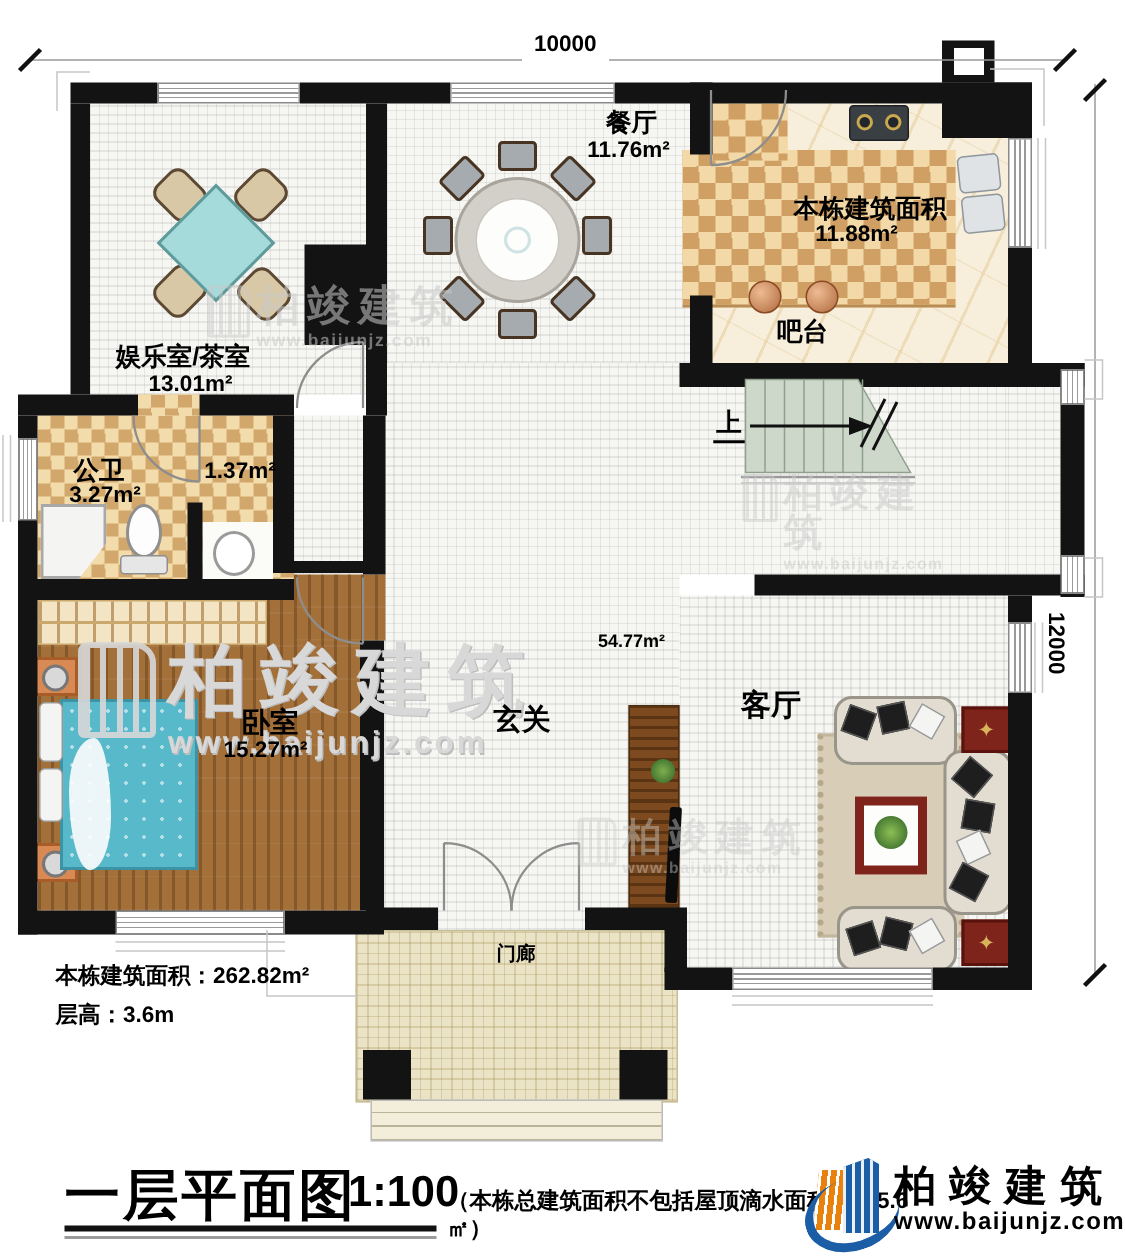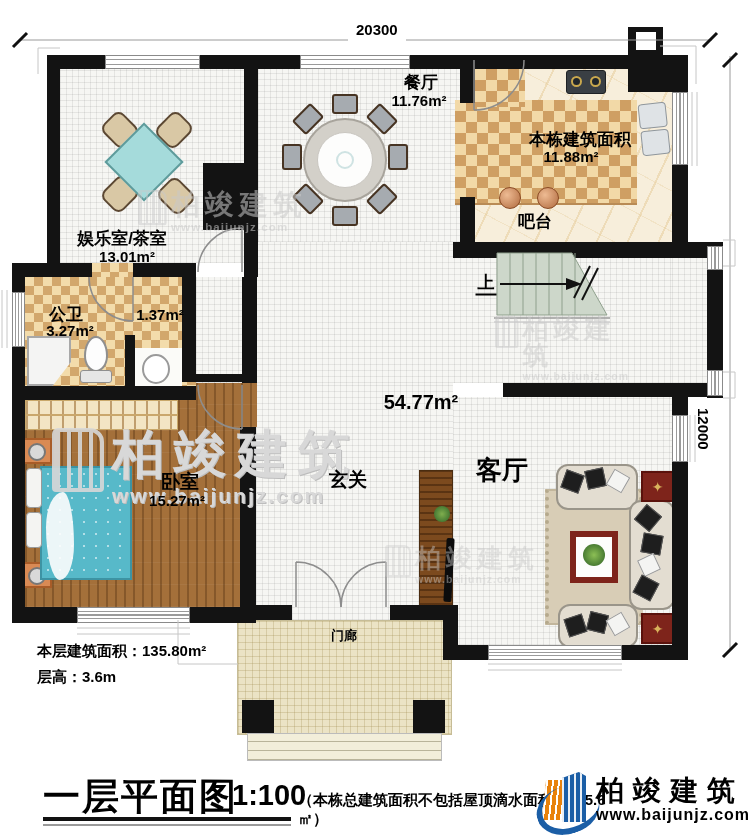--- a/index.html
+++ b/index.html
@@ -274,30 +274,30 @@
   <div class="lab rarea" style="left:571px;top:156px">11.88m²</div>
   <div class="lab rname" style="left:535px;top:221px">吧台</div>
   <div class="lab rname" style="left:122px;top:238px">娱乐室/茶室</div>
   <div class="lab rarea" style="left:127px;top:256px">13.01m²</div>
   <div class="lab rname" style="left:66px;top:314px">公卫</div>
   <div class="lab rarea" style="left:70px;top:330px">3.27m²</div>
   <div class="lab rarea" style="left:160px;top:314px">1.37m²</div>
   <div class="lab rname" style="left:180px;top:482px;font-size:19px">卧室</div>
   <div class="lab rarea" style="left:177px;top:500px">15.27m²</div>
   <div class="lab rname" style="left:348px;top:480px;font-size:19px">玄关</div>
-  <div class="lab rname" style="left:502px;top:470px;font-size:26px">客厅</div>
+  <div class="lab rname" style="left:514px;top:470px;font-size:20px">客厅</div>
   <div class="lab rname" style="left:344px;top:636px;font-size:13px">门廊</div>
   <div class="lab rname" style="left:486px;top:283px;border-bottom:2px solid #000;padding:0 2px">上</div>
-  <div class="lab rarea" style="left:421px;top:402px;font-size:20px">54.77m²</div>
-
-  <div class="dim" style="left:352px;top:21px">20300</div>
+  <div class="lab rarea" style="left:421px;top:427px;font-size:12px">54.77m²</div>
+
+  <div class="dim" style="left:352px;top:21px">10000</div>
   <div class="dim" style="left:712px;top:404px;transform:rotate(90deg);transform-origin:top left;background:transparent">12000</div>
 
   <div class="info" style="left:37px;top:638px">
-    <div>本层建筑面积：135.80m²</div>
+    <div>本栋建筑面积：262.82m²</div>
     <div>层高：3.6m</div>
   </div>
 
   <div class="title-zh" style="left:43px;top:772px">一层平面图</div>
   <div class="title-scale" style="left:232px;top:779px">1:100</div>
   <div class="abs" style="left:43px;top:817px;width:248px;height:4px;background:#111;z-index:6"></div>
   <div class="abs" style="left:43px;top:824px;width:248px;height:2px;background:#9a9a9a;z-index:6"></div>
   <div class="note" style="left:298px;top:791px;width:330px;z-index:6">（本栋总建筑面积不包括屋顶滴水面积：175.6㎡）</div>
 
   <div class="logo-ico" style="left:538px;top:768px;width:58px;height:62px">

